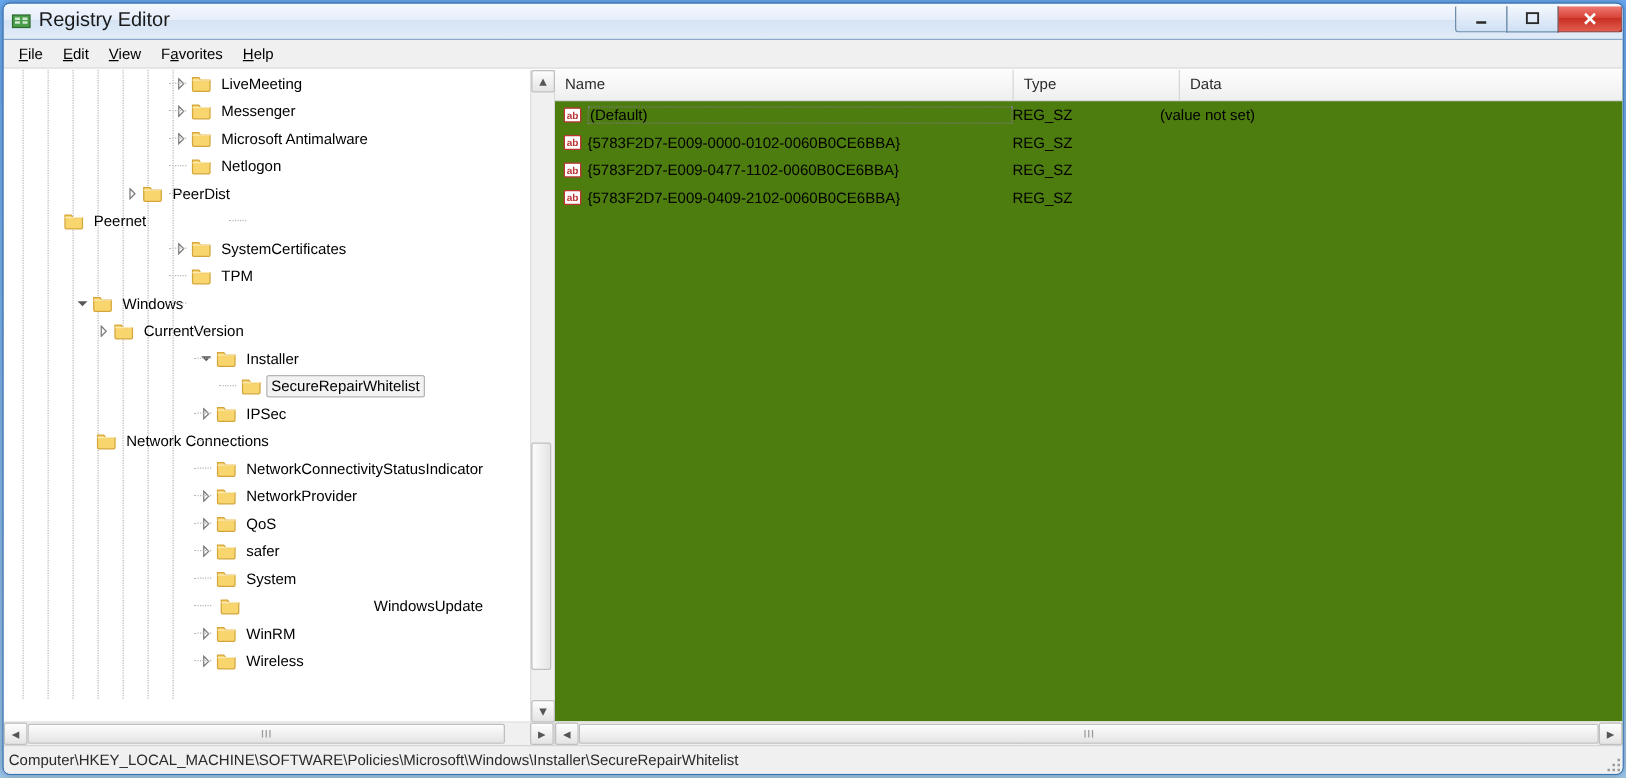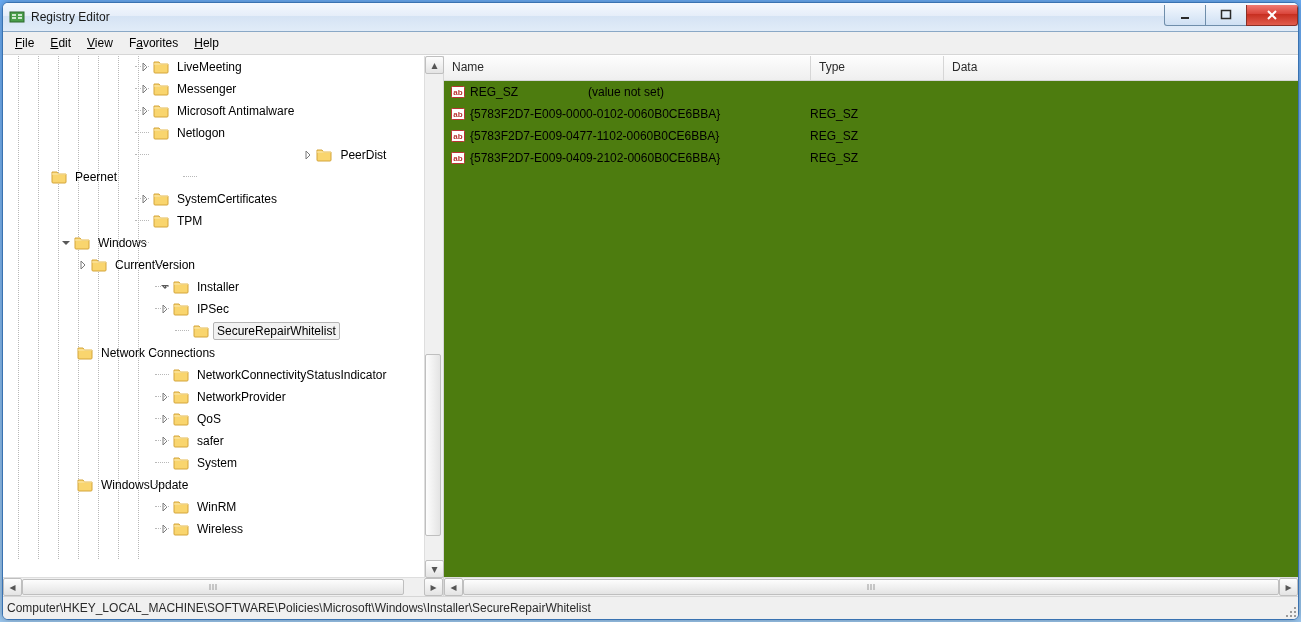--- a/index.html
+++ b/index.html
@@ -1,19 +1,19 @@
 <!DOCTYPE html>
 <html><head>
 <meta charset="utf-8">
 <style>
 html,body{margin:0;padding:0;height:100%;font-family:"Segoe UI",Tahoma,sans-serif;font-size:12px;color:#000;background:linear-gradient(to bottom,#6badf6,#9cc8f0);overflow:hidden}
 .window{position:absolute;left:2px;top:2px;right:2px;bottom:2px;background:#fff;border:1px solid #3972b1;border-radius:6px;box-shadow:0 0 8px rgba(0,0,0,.3);display:flex;flex-direction:column;overflow:hidden}
 .titlebar{height:28px;background:linear-gradient(to bottom,#f4f8fe 0%,#e6eef9 45%,#d5e3f4 46%,#e1ecf8 100%);border-bottom:1px solid #8aa8c6;display:flex;align-items:center;padding:0 0 0 6px;position:relative}
 .title-icon{width:16px;height:16px;margin-right:6px;flex:0 0 auto}
-.title-text{flex:1;font-size:12px;color:#1a1a1a}
+.title-text{flex:1;font-size:16px;color:#1a1a1a}
 .window-controls{display:flex;height:20px;margin-top:-4px}
 .wbtn{width:40px;height:20px;border:1px solid #6f8eab;border-top:none;margin-left:-1px;background:linear-gradient(to bottom,#f2f7fd,#cfe0f3);display:flex;align-items:center;justify-content:center;cursor:default}
 .wbtn.first{border-bottom-left-radius:3px}
 .wbtn.close{width:50px;background:linear-gradient(to bottom,#f07a72,#d9443a 45%,#c72e20 46%,#e15d4e);border-color:#8a2f26;border-bottom-right-radius:3px}
 .wbtn svg{display:block}
 .menubar{height:22px;background:#f0f0f0;border-bottom:1px solid #d6d6d6;display:flex;align-items:center;padding:0 4px}
 .menu-item{padding:2px 8px;cursor:default}
 .menu-item u{text-decoration:underline}
 .client{flex:1;display:flex;min-height:0;border-top:1px solid #fff}
 .tree-pane{width:440px;border-right:1px solid #d6d6d6;display:flex;flex-direction:column;min-height:0;position:relative;background:#fff}
@@ -150,21 +150,21 @@
             </div>
             <div class="tree-row" style="padding-left: 150px;">
               <div class="hline" style="left: 132px; width: 14px;"></div>
               <span class="expander" style="margin-left: -14px;"></span>
               <span class="folder-icon"><svg viewBox="0 0 16 16">
                   <path d="M1 3 h5 l1.5 2 H15 v8 a1 1 0 0 1 -1 1 H2 a1 1 0 0 1 -1 -1 Z" fill="#f9d56e" stroke="#d4a53a"></path>
                   <path d="M1 5 H15" stroke="#fce9b0"></path>
                 </svg></span>
               <span class="tree-label">Netlogon</span>
             </div>
-            <div class="tree-row" style="padding-left: 111px; justify-content: flex-end;">
+            <div class="tree-row" style="padding-left: 111px;">
               <div class="hline" style="left: 132px; width: 14px;"></div>
               <span class="expander has" style="margin-left: -14px;">
                 <svg width="10" height="10">
                   <path d="M3 1 L7 5 L3 9 Z" fill="none" stroke="#7a7a7a"></path>
                 </svg>
               </span>
               <span class="folder-icon"><svg viewBox="0 0 16 16">
                   <path d="M1 3 h5 l1.5 2 H15 v8 a1 1 0 0 1 -1 1 H2 a1 1 0 0 1 -1 -1 Z" fill="#f9d56e" stroke="#d4a53a"></path>
                   <path d="M1 5 H15" stroke="#fce9b0"></path>
                 </svg></span>
@@ -232,43 +232,43 @@
               <span class="expander has" style="margin-left: -14px;">
                 <svg width="10" height="10">
                   <path d="M1 3 L5 7 L9 3 Z" fill="#595959"></path>
                 </svg>
               </span>
               <span class="folder-icon"><svg viewBox="0 0 16 16">
                   <path d="M1 3 h5 l1.5 2 H15 v8 a1 1 0 0 1 -1 1 H2 a1 1 0 0 1 -1 -1 Z" fill="#f9d56e" stroke="#d4a53a"></path>
                   <path d="M1 5 H15" stroke="#fce9b0"></path>
                 </svg></span>
               <span class="tree-label">Installer</span>
-            </div>
-            <div class="tree-row" style="padding-left: 170px;">
-              <div class="hline" style="left: 152px; width: 14px;"></div>
-              <span class="expander has" style="margin-left: -14px;">
-                <svg width="10" height="10">
-                  <path d="M3 1 L7 5 L3 9 Z" fill="none" stroke="#7a7a7a"></path>
-                </svg>
-              </span>
-              <span class="folder-icon"><svg viewBox="0 0 16 16">
-                  <path d="M1 3 h5 l1.5 2 H15 v8 a1 1 0 0 1 -1 1 H2 a1 1 0 0 1 -1 -1 Z" fill="#f9d56e" stroke="#d4a53a"></path>
-                  <path d="M1 5 H15" stroke="#fce9b0"></path>
-                </svg></span>
-              <span class="tree-label">IPSec</span>
             </div>
             <div class="tree-row" style="padding-left: 190px;">
               <div class="hline" style="left: 172px; width: 14px;"></div>
               <span class="expander" style="margin-left: -14px;"></span>
               <span class="folder-icon"><svg viewBox="0 0 16 16">
                   <path d="M1 3 h5 l1.5 2 H15 v8 a1 1 0 0 1 -1 1 H2 a1 1 0 0 1 -1 -1 Z" fill="#f9d56e" stroke="#d4a53a"></path>
                   <path d="M1 5 H15" stroke="#fce9b0"></path>
                 </svg></span>
               <span class="tree-label selected">SecureRepairWhitelist</span>
             </div>
+            <div class="tree-row" style="padding-left: 170px;">
+              <div class="hline" style="left: 152px; width: 14px;"></div>
+              <span class="expander has" style="margin-left: -14px;">
+                <svg width="10" height="10">
+                  <path d="M3 1 L7 5 L3 9 Z" fill="none" stroke="#7a7a7a"></path>
+                </svg>
+              </span>
+              <span class="folder-icon"><svg viewBox="0 0 16 16">
+                  <path d="M1 3 h5 l1.5 2 H15 v8 a1 1 0 0 1 -1 1 H2 a1 1 0 0 1 -1 -1 Z" fill="#f9d56e" stroke="#d4a53a"></path>
+                  <path d="M1 5 H15" stroke="#fce9b0"></path>
+                </svg></span>
+              <span class="tree-label">IPSec</span>
+            </div>
             <div class="tree-row" style="padding-left: 74px;">
               <div class="hline" style="left: 152px; width: 14px;"></div>
               <span class="expander" style="margin-left: -14px;"></span>
               <span class="folder-icon"><svg viewBox="0 0 16 16">
                   <path d="M1 3 h5 l1.5 2 H15 v8 a1 1 0 0 1 -1 1 H2 a1 1 0 0 1 -1 -1 Z" fill="#f9d56e" stroke="#d4a53a"></path>
                   <path d="M1 5 H15" stroke="#fce9b0"></path>
                 </svg></span>
               <span class="tree-label">Network Connections</span>
             </div>
             <div class="tree-row" style="padding-left: 170px;">
@@ -321,21 +321,21 @@
             </div>
             <div class="tree-row" style="padding-left: 170px;">
               <div class="hline" style="left: 152px; width: 14px;"></div>
               <span class="expander" style="margin-left: -14px;"></span>
               <span class="folder-icon"><svg viewBox="0 0 16 16">
                   <path d="M1 3 h5 l1.5 2 H15 v8 a1 1 0 0 1 -1 1 H2 a1 1 0 0 1 -1 -1 Z" fill="#f9d56e" stroke="#d4a53a"></path>
                   <path d="M1 5 H15" stroke="#fce9b0"></path>
                 </svg></span>
               <span class="tree-label">System</span>
             </div>
-            <div class="tree-row" style="padding-left: 74px;">
+            <div class="tree-row" style="padding-left: 74px; justify-content: space-between;">
               <div class="hline" style="left: 152px; width: 14px;"></div>
               <span class="expander" style="margin-left: -14px;"></span>
               <span class="folder-icon"><svg viewBox="0 0 16 16">
                   <path d="M1 3 h5 l1.5 2 H15 v8 a1 1 0 0 1 -1 1 H2 a1 1 0 0 1 -1 -1 Z" fill="#f9d56e" stroke="#d4a53a"></path>
                   <path d="M1 5 H15" stroke="#fce9b0"></path>
                 </svg></span>
               <span class="tree-label">WindowsUpdate</span>
             </div>
             <div class="tree-row" style="padding-left: 170px;">
               <div class="hline" style="left: 152px; width: 14px;"></div>
@@ -392,20 +392,21 @@
         <div class="col col-name">Name</div>
         <div class="col col-type">Type</div>
         <div class="col col-data">Data</div>
       </div>
       <div class="list-body" id="list-body">
           <div class="list-row">
             <span class="val-icon"><svg viewBox="0 0 16 16">
                 <rect x="1.5" y="2.5" width="13" height="11" rx="1" fill="#fff" stroke="#b33"></rect>
                 <text x="8" y="11" text-anchor="middle" font-size="8" font-weight="bold" fill="#b33">ab</text>
               </svg></span>
+            <span class="val-name default-focus">(Default)</span>
             <span class="val-type">REG_SZ</span>
             <span class="val-data">(value not set)</span>
           </div>
           <div class="list-row">
             <span class="val-icon"><svg viewBox="0 0 16 16">
                 <rect x="1.5" y="2.5" width="13" height="11" rx="1" fill="#fff" stroke="#b33"></rect>
                 <text x="8" y="11" text-anchor="middle" font-size="8" font-weight="bold" fill="#b33">ab</text>
               </svg></span>
             <span class="val-name">{5783F2D7-E009-0000-0102-0060B0CE6BBA}</span>
             <span class="val-type">REG_SZ</span>

